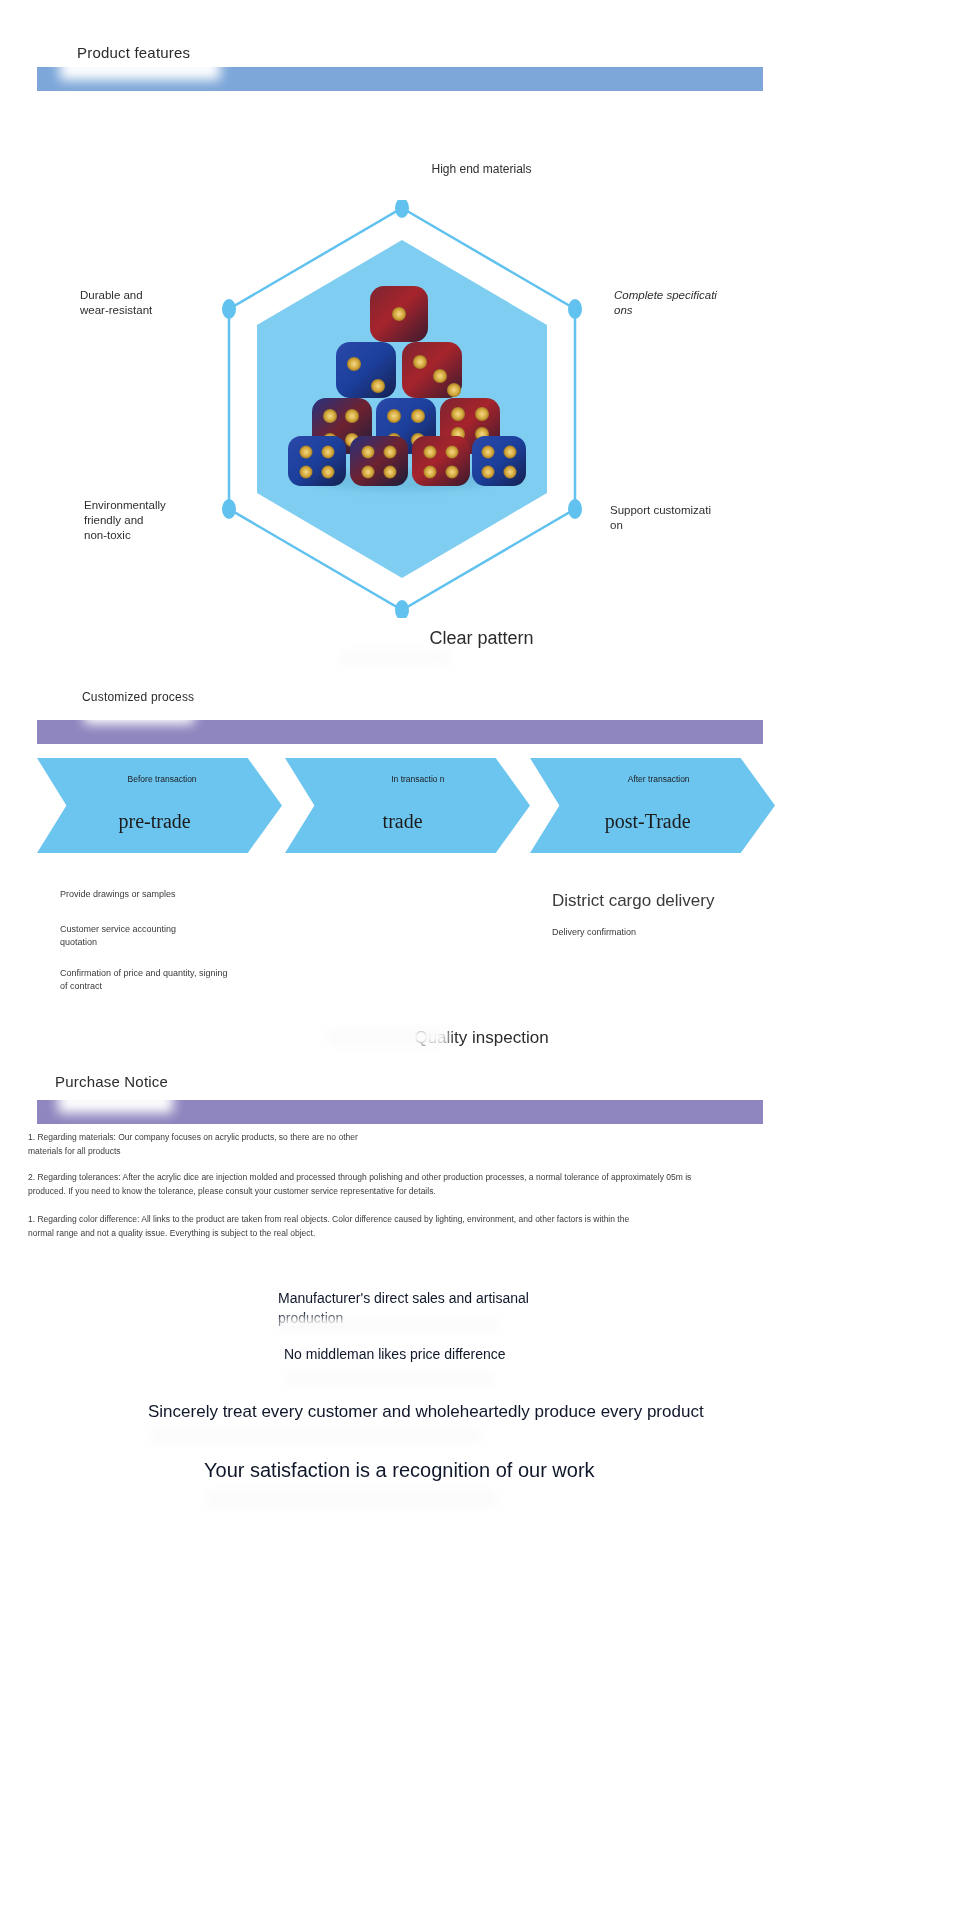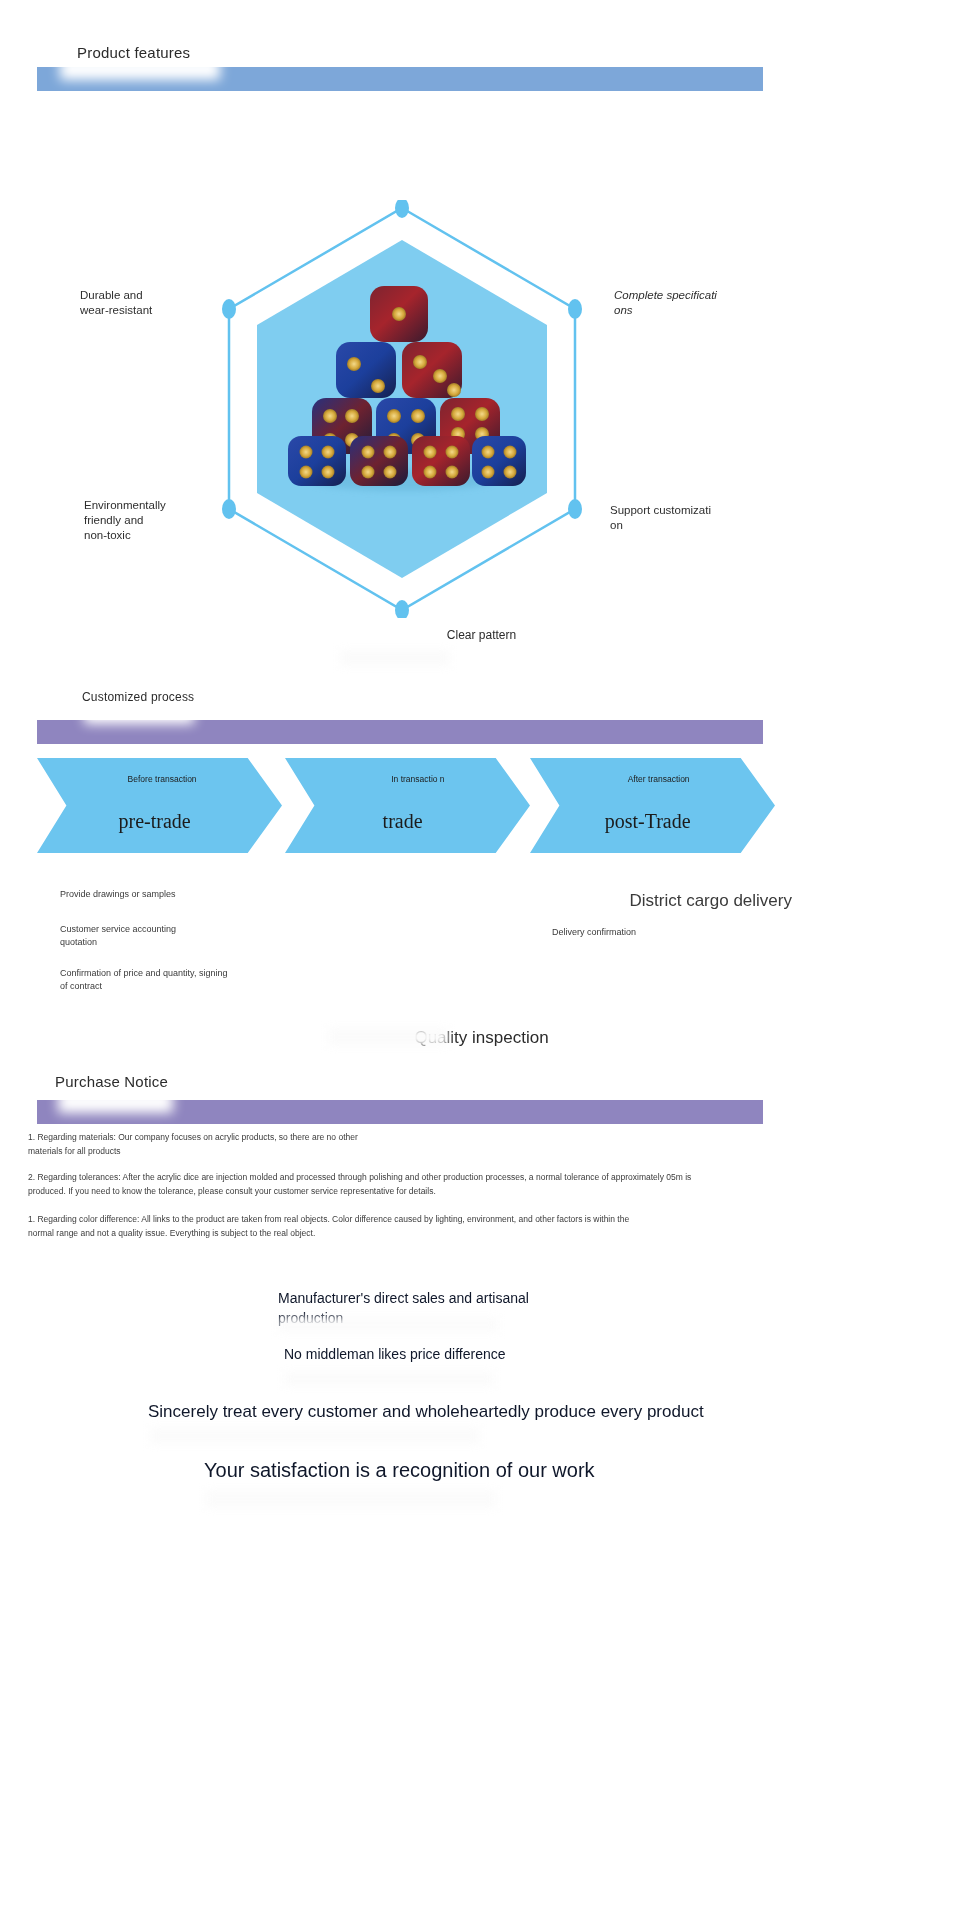--- a/index.html
+++ b/index.html
@@ -84,21 +84,21 @@
     width: 963px;
     text-align: center;
     font-size: 12px;
     color: #2e2e2e;
   }
   .hex-title-bottom {
     position: absolute;
     left: 0; top: 478px;
     width: 963px;
     text-align: center;
-    font-size: 12px;
+    font-size: 18px;
     color: #2b2b2b;
   }
   .dice-img {
     position: absolute;
     left: 272px; top: 118px;
     width: 260px; height: 230px;
   }
 
   
   .arrows {
@@ -138,21 +138,21 @@
   }
 
   
   .proc-col { position: absolute; }
   .proc-line {
     position: relative;
     color: #3a3a3a;
   }
   .proc-line.sm { font-size: 9px;  line-height: 13px; }
   .proc-line.md { font-size: 14px; line-height: 19px; }
-  .proc-line.lg { font-size: 17px; line-height: 22px; text-align: right; }
+  .proc-line.lg { font-size: 17px; line-height: 22px; }
   .quality {
     position: absolute;
     left: 0; top: 1330px;
     width: 963px;
     text-align: center;
     font-size: 17px;
     color: #2b2b2b;
   }
 
   
@@ -189,20 +189,21 @@
 <div class="page">
 
   <div class="section-head" style="top:40px;">
     <div class="title" style="left:57px; top:4px;margin-left:20px;">Product features</div>
     <div class="blurpatch" style="left:60px; top:18px; width:160px; height:22px;"></div>
     <div class="band band-blue" style="top:27px;"></div>
   </div>
 
   <div class="hex-wrap">
 
+    <div class="hex-title-top">High end materials</div>
 
     <div class="hex-outer">
       <svg class="hex-shape" viewBox="0 0 362 418" preserveAspectRatio="none">
         <polygon points="181,8 354,109 354,309 181,410 8,309 8,109" fill="none" stroke="#62c2ef" stroke-width="2.5"></polygon>
         <polygon points="181,40 326,125 326,293 181,378 36,293 36,125" fill="#7fcdf0"></polygon>
         <ellipse cx="181" cy="8" rx="7" ry="10" fill="#62c2ef"></ellipse>
         <ellipse cx="354" cy="109" rx="7" ry="10" fill="#62c2ef"></ellipse>
         <ellipse cx="354" cy="309" rx="7" ry="10" fill="#62c2ef"></ellipse>
         <ellipse cx="181" cy="410" rx="7" ry="10" fill="#62c2ef"></ellipse>
         <ellipse cx="8" cy="309" rx="7" ry="10" fill="#62c2ef"></ellipse>

